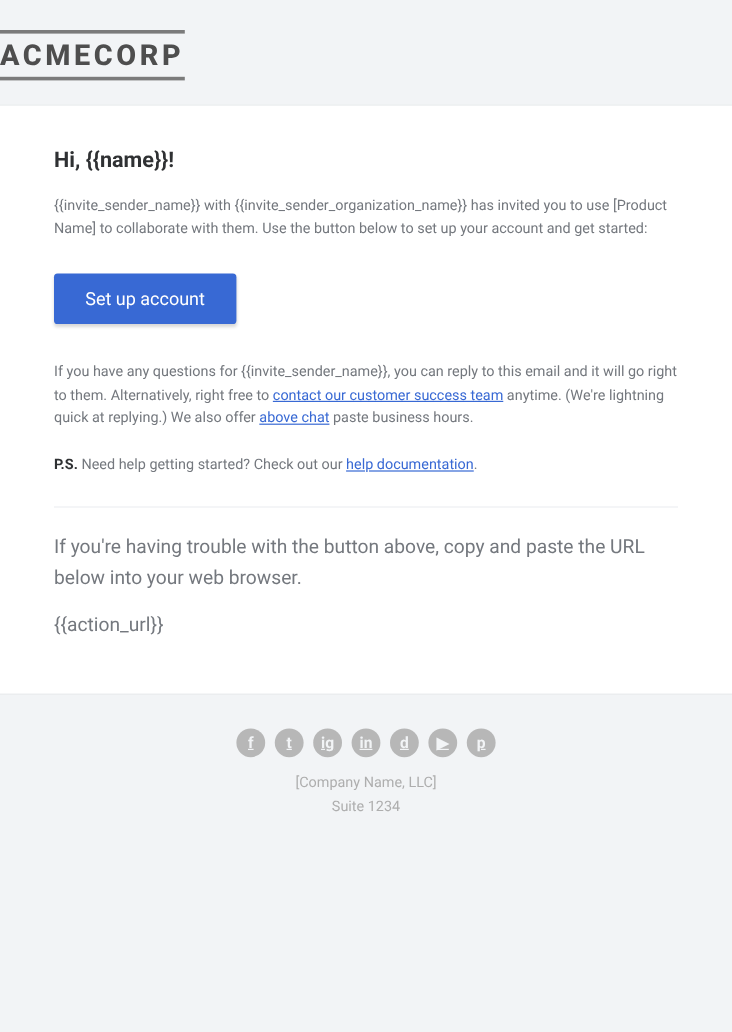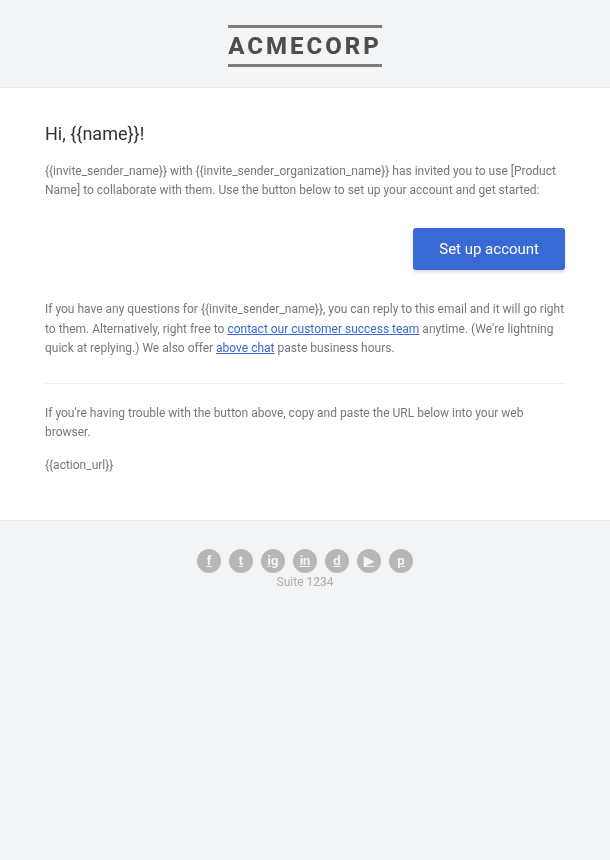--- a/index.html
+++ b/index.html
@@ -1,33 +1,33 @@
 <!DOCTYPE html>
 <html><head>
 <meta charset="utf-8">
 <style>
 *{box-sizing:border-box;margin:0;padding:0}
 body{font-family:-apple-system,BlinkMacSystemFont,"Segoe UI",Roboto,Helvetica,Arial,sans-serif;background:#f2f4f6;width:610px;margin:0 auto;color:#74787e}
-.header{text-align:center;padding:25px 0 20px}
+.header{text-align:left;padding:25px 0 20px}
 .logo{display:inline-block;font-size:24px;font-weight:800;letter-spacing:3px;color:#4e4e4e;padding:4px 0;border-top:3px solid #7b7b7b;border-bottom:3px solid #7b7b7b}
 .card{background:#fff;padding:35px 45px 30px;border-top:1px solid #e7e9ec;border-bottom:1px solid #e7e9ec}
-h1{font-size:18px;font-weight:400;color:#2f3133;margin-bottom:18px}
+h1{font-size:18px;font-weight:700;color:#2f3133;margin-bottom:18px}
 p{font-size:12px;line-height:1.6;margin-bottom:20px;color:#74787e}
-.btn-row{text-align:right;margin:28px 0 30px}
+.btn-row{text-align:left;margin:28px 0 30px}
 .btn{display:inline-block;background:#3869d4;color:#fff;font-size:15px;padding:12px 26px;border-radius:3px;text-decoration:none;box-shadow:0 2px 3px rgba(0,0,0,.16)}
 a.link{color:#3869d4;text-decoration:underline}
 .sign{margin-bottom:20px}
 .sign span{display:block;line-height:1.6}
 .ps{color:#74787e}
 .ps b{color:#2f3133}
 .subcopy{border-top:1px solid #edeff2;padding-top:20px;margin-top:25px}
-.subcopy p{font-size:12px;line-height:1.6;margin-bottom:14px}
+.subcopy p{font-size:16px;line-height:1.6;margin-bottom:14px}
 .url{font-size:12px}
 .footer{text-align:center;padding:28px 45px 40px;font-size:12px;color:#aeaeae}
-.social{}
+.social{margin-bottom:12px}
 .social-icon{display:inline-flex;align-items:center;justify-content:center;width:24px;height:24px;border-radius:50%;background:#b7b7b7;color:#f2f4f6;margin:0 4px;font-size:13px;font-weight:700}
 .copy{margin-bottom:18px}
 .addr span{display:block;line-height:1.6}
 </style>
 </head>
 <body>
 
 <div class="header">
   <span class="logo">ACMECORP</span>
 </div>
@@ -38,25 +38,29 @@
 
   <div class="btn-row">
     <a class="btn" href="#">Set up account</a>
   </div>
 
   <p>
     <span>If you have any questions for {{invite_sender_name}}, you can reply to this email and it will go right to them. Alternatively, right free to </span><a class="link" href="#">contact our customer success team</a><span> anytime. (We're lightning quick at replying.) We also offer </span><a class="link" href="#">above chat</a><span> paste business hours.</span>
   </p>
 
 
+  <p class="ps">
+    <b>P.S.</b><span> Need help getting started? Check out our </span><a class="link" href="#">help documentation</a><span>.</span>
+  </p>
 
   <div class="subcopy">
     <p>If you're having trouble with the button above, copy and paste the URL below into your web browser.</p>
     <p class="url">{{action_url}}</p>
   </div>
 </div>
 
 <div class="footer">
   <div class="social" id="social-row"><a class="social-icon" href="#">f</a><a class="social-icon" href="#">t</a><a class="social-icon" href="#">ig</a><a class="social-icon" href="#">in</a><a class="social-icon" href="#">d</a><a class="social-icon" href="#">▶</a><a class="social-icon" href="#">p</a></div>
   <div class="addr">
+    <span>[Company Name, LLC]</span>
     <span>Suite 1234</span>
   </div>
 </div>
 
 </body></html>

